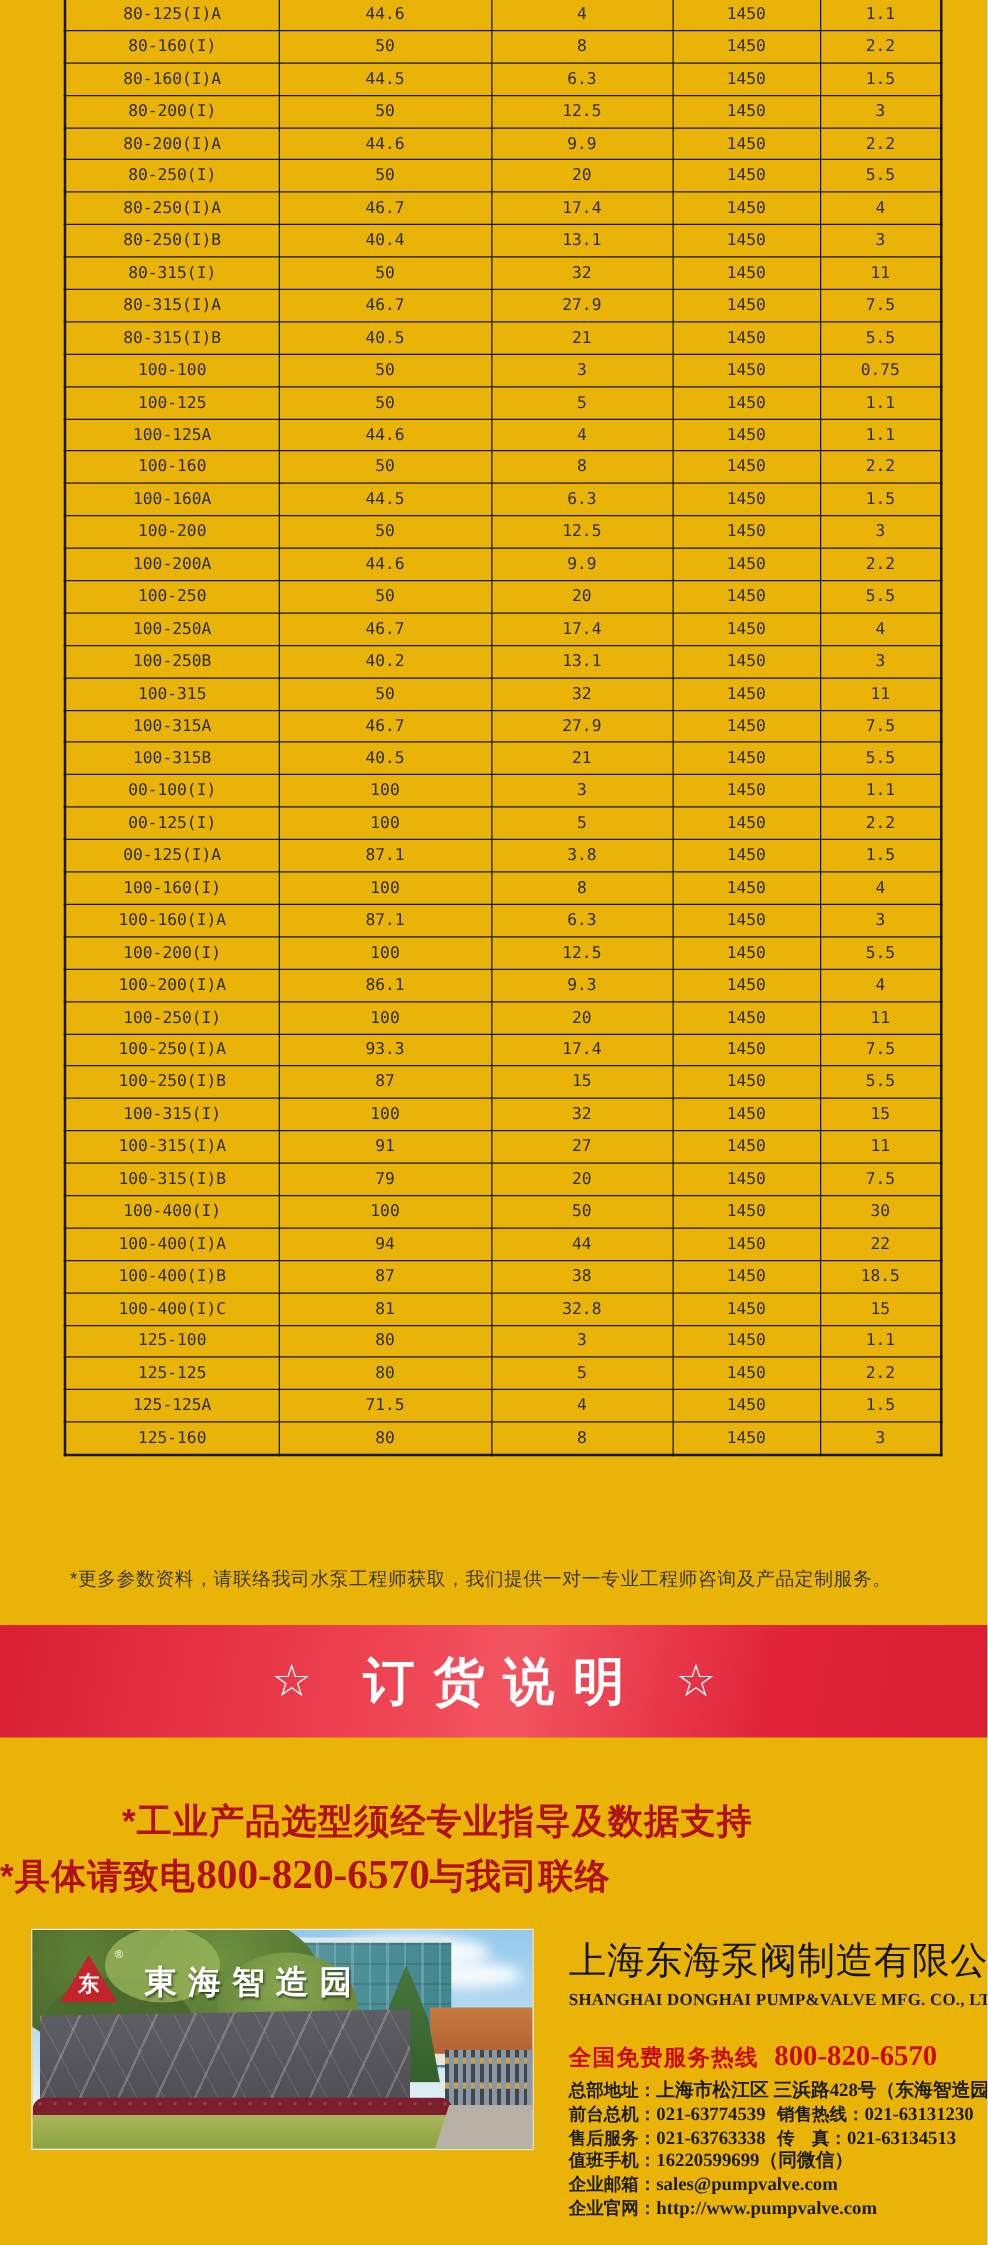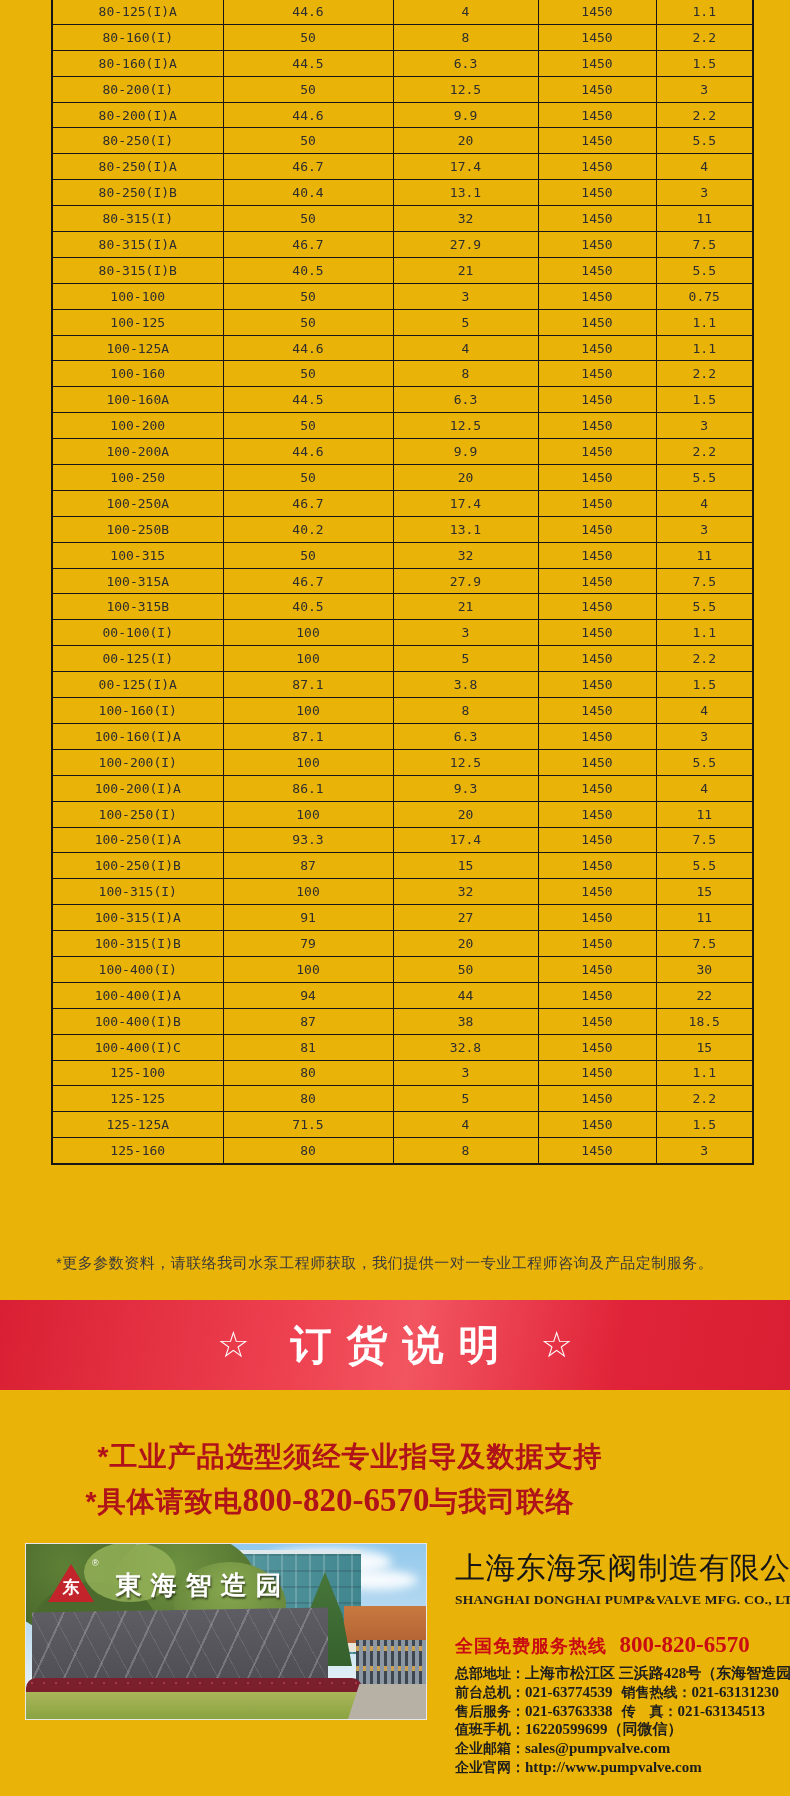--- a/index.html
+++ b/index.html
@@ -19,21 +19,21 @@
   .banner{position:absolute;left:0;top:1300px;width:790px;height:90px;
     background:linear-gradient(100deg,var(--banner_red_dark) 0%,#ee4251 38%,#f25560 52%,var(--banner_red) 78%,var(--banner_red_dark) 100%);
     display:flex;align-items:center;justify-content:center;gap:26px;color:#fff;}
   .banner .star{font-size:36px;line-height:1;}
   .banner .ttl{font-size:41px;font-weight:900;letter-spacing:15px;text-indent:15px;
     font-family:"Liberation Sans",sans-serif;}
 
   
   .notice1{position:absolute;left:0;top:1438px;width:700px;text-align:center;
     color:var(--notice_red);font-size:28px;font-weight:700;letter-spacing:1px;}
-  .notice2{position:absolute;left:0;top:1482px;width:660px;text-align:center;
+  .notice2{position:absolute;left:0;top:1482px;width:660px;text-align:left;
     color:var(--notice_red);font-size:28px;font-weight:700;letter-spacing:1px;}
   .notice2 .phone{font-family:"Liberation Serif",serif;font-size:33px;font-weight:700;letter-spacing:0;}
 
   
   .photo{position:absolute;left:25px;top:1543px;width:400px;height:175px;overflow:hidden;
     background:linear-gradient(180deg,#93c9ec 0%,#bcdcf2 45%,#dfeef5 75%,#e9f3f1 100%);
     border:1px solid #e8e8e8;}
   .photo *{position:absolute;}
   .cloud{background:rgba(255,255,255,.9);border-radius:50%;filter:blur(5px);}
   .cl1{left:236px;top:4px;width:130px;height:28px;}

